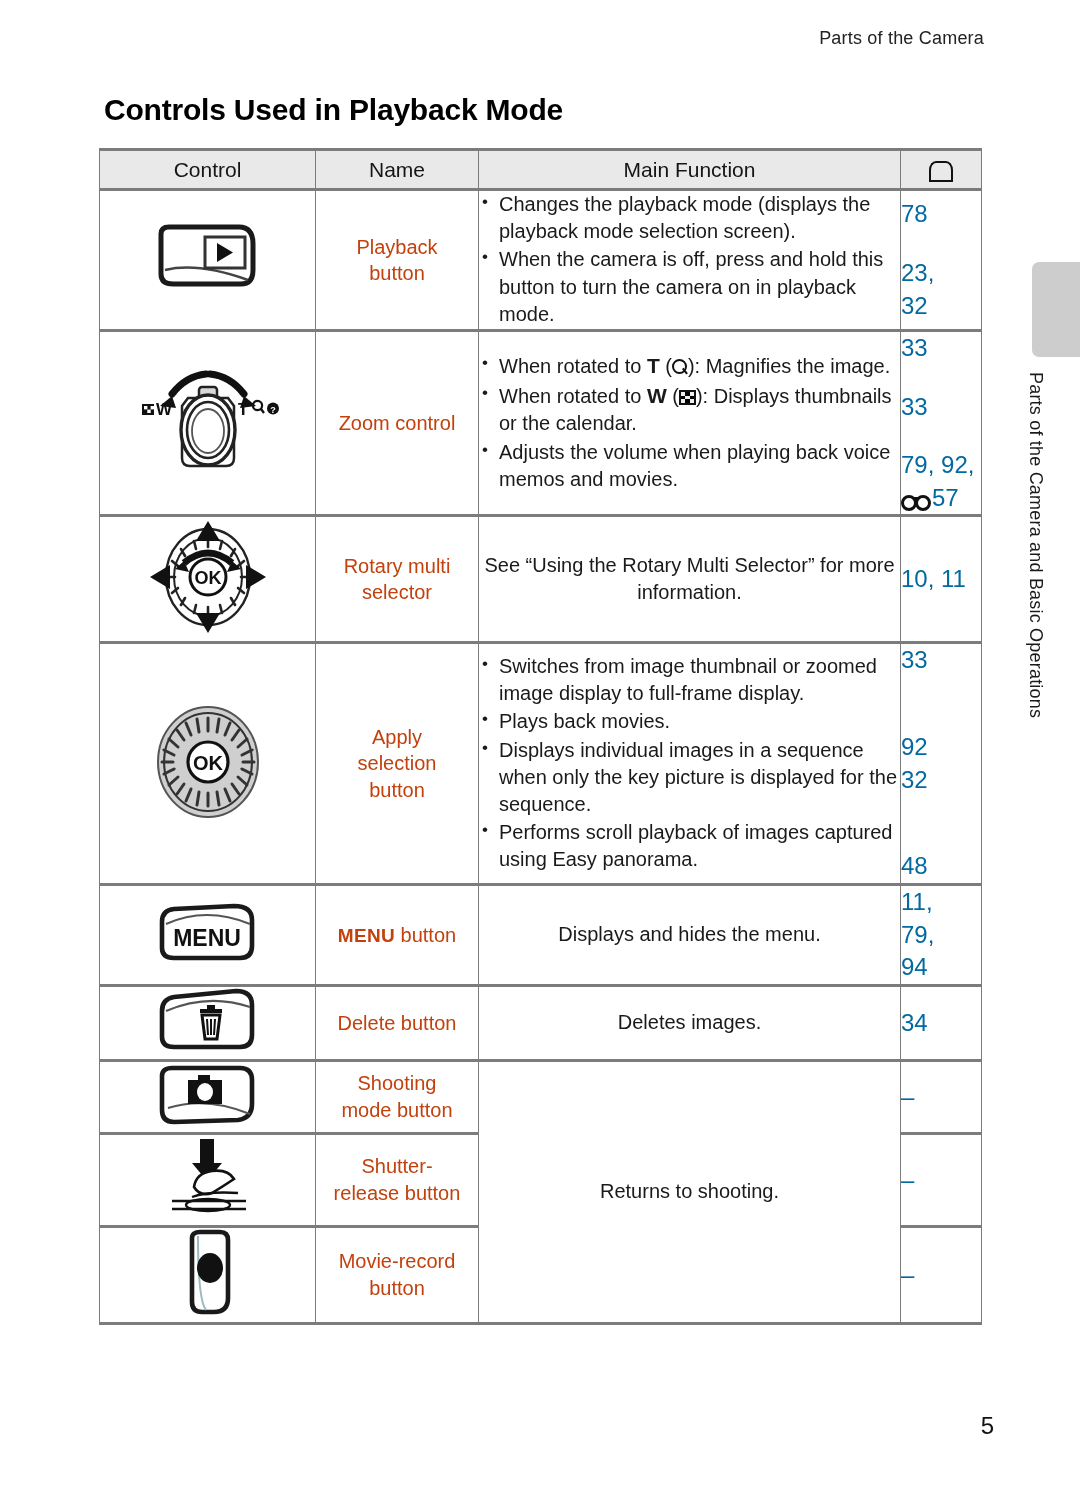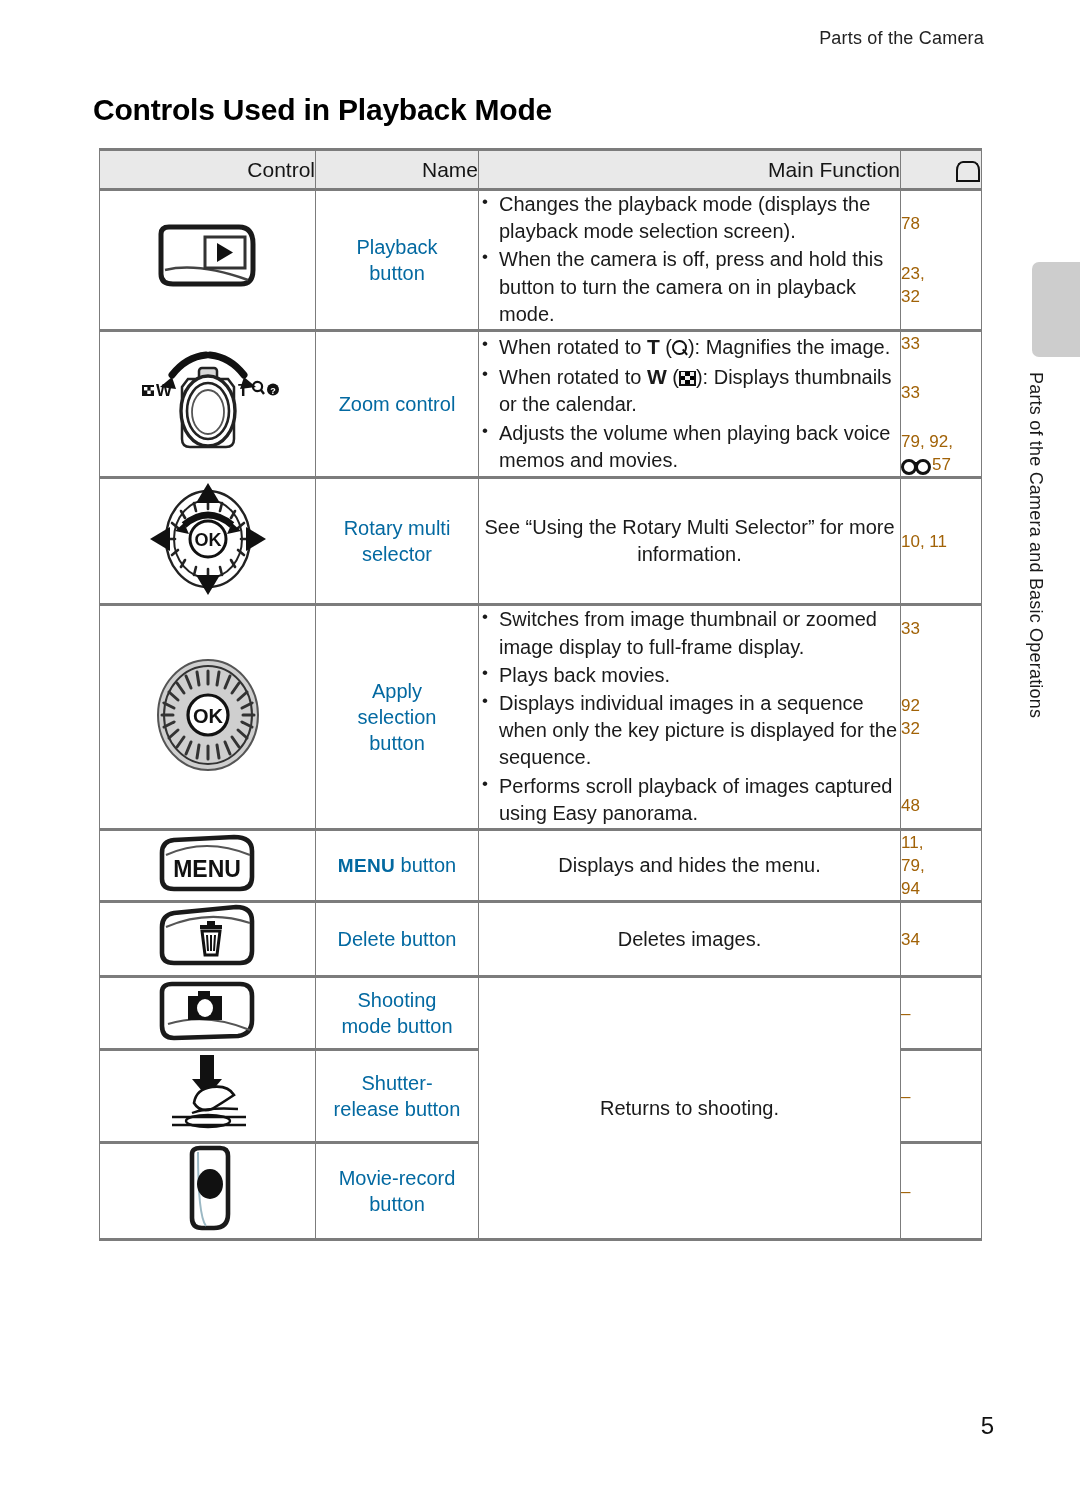--- a/index.html
+++ b/index.html
@@ -24,21 +24,21 @@
     right: 96px;
     font-size: 18px;
     color: #222;
     letter-spacing: .2px;
   }
 
   
   .page-title {
     position: absolute;
     top: 93px;
-    left: 93px;
+    left: 104px;
     font-size: 30px;
     font-weight: bold;
     letter-spacing: -.2px;
     color: #000;
   }
 
   
   .side-tab-block {
     position: absolute;
     left: 1032px;
@@ -85,52 +85,52 @@
     padding: 0;
     vertical-align: middle;
   }
   .ctrl-table thead th {
     background: #e9e9e9;
     border-top: 3px solid #7c7c7c;
     border-bottom: 3px solid #7c7c7c;
     font-weight: normal;
     font-size: 21px;
     height: 40px;
-    text-align: right;
+    text-align: center;
     color: #151515;
   }
   .ctrl-table tbody tr > td {
     border-bottom: 3px solid #7c7c7c;
   }
   .col-control { width: 216px; }
   .col-name    { width: 163px; }
   .col-func    { width: 422px; }
   .col-ref     { width: 81px; }
 
   .cell-control {
     text-align: center;
     padding: 8px 0;
   }
   .cell-name {
     text-align: center;
     font-size: 20px;
     line-height: 1.32;
-    color: #0369a1;
+    color: #c2410c;
     padding: 6px 6px;
   }
   .cell-func {
     font-size: 20px;
     line-height: 1.36;
     color: #1a1a1a;
     padding: 8px 10px 8px 12px;
   }
   .cell-ref {
-    font-size: 17px;
+    font-size: 24px;
     line-height: 1.36;
-    color: #a16207;
+    color: #0369a1;
     padding: 8px 6px 8px 10px;
     vertical-align: top;
   }
   .cell-ref.mid { vertical-align: middle; }
   .cell-func.mid { vertical-align: middle; text-align: center; }
 
   ul.fn-list {
     margin: 0;
     padding: 0;
     list-style: none;

